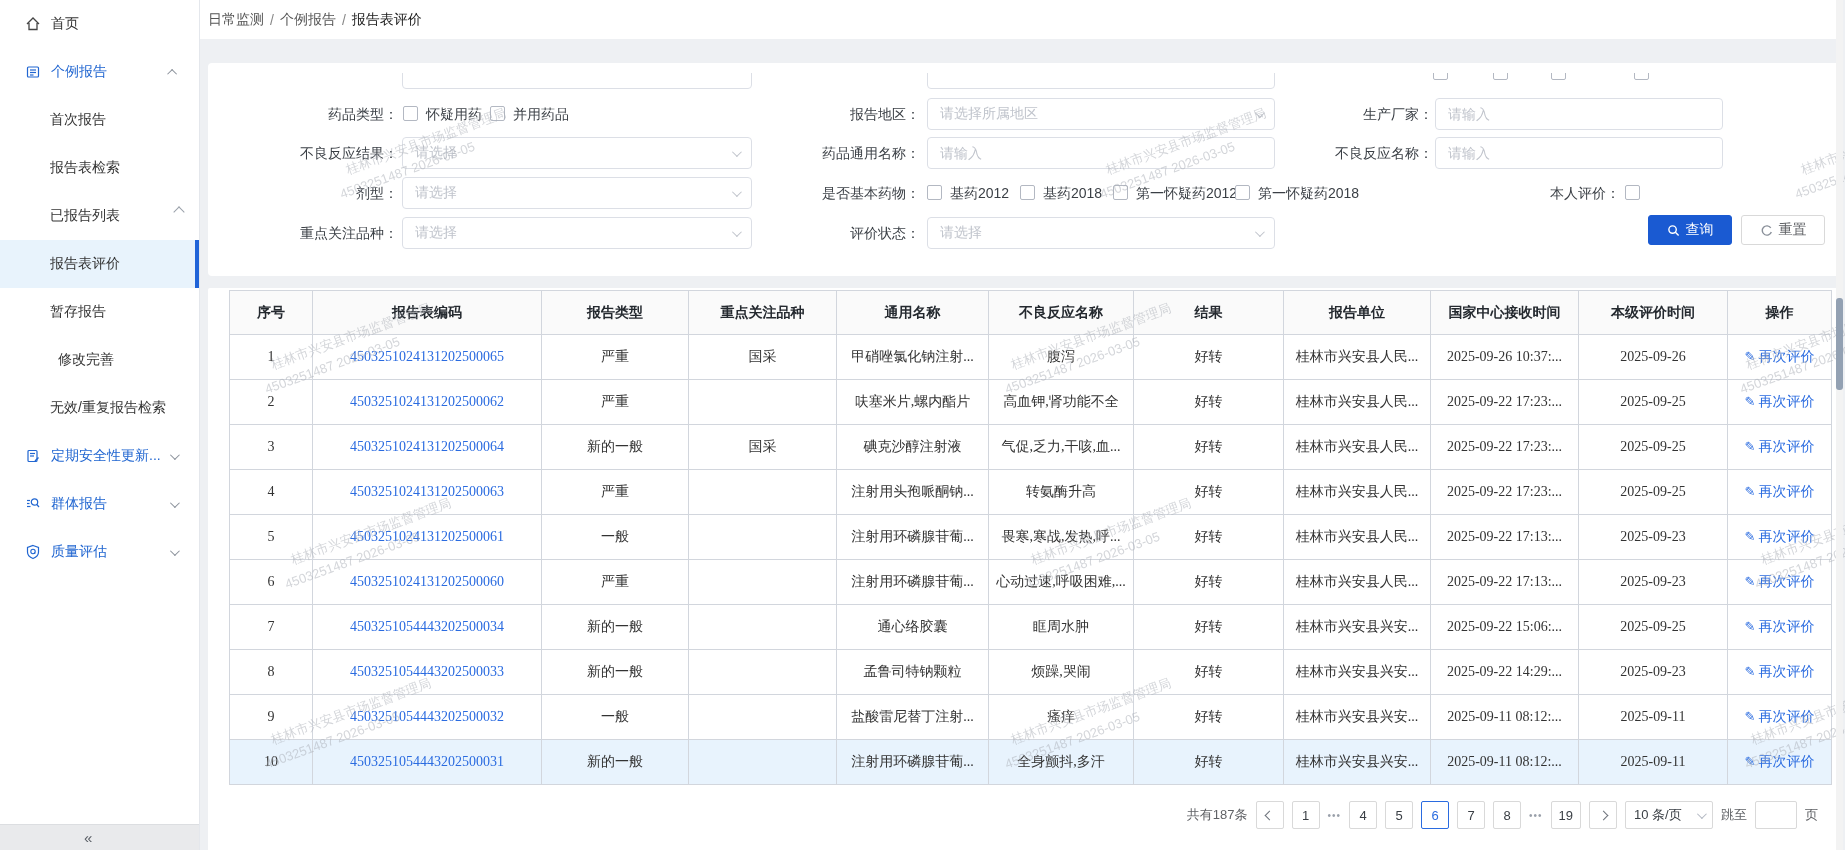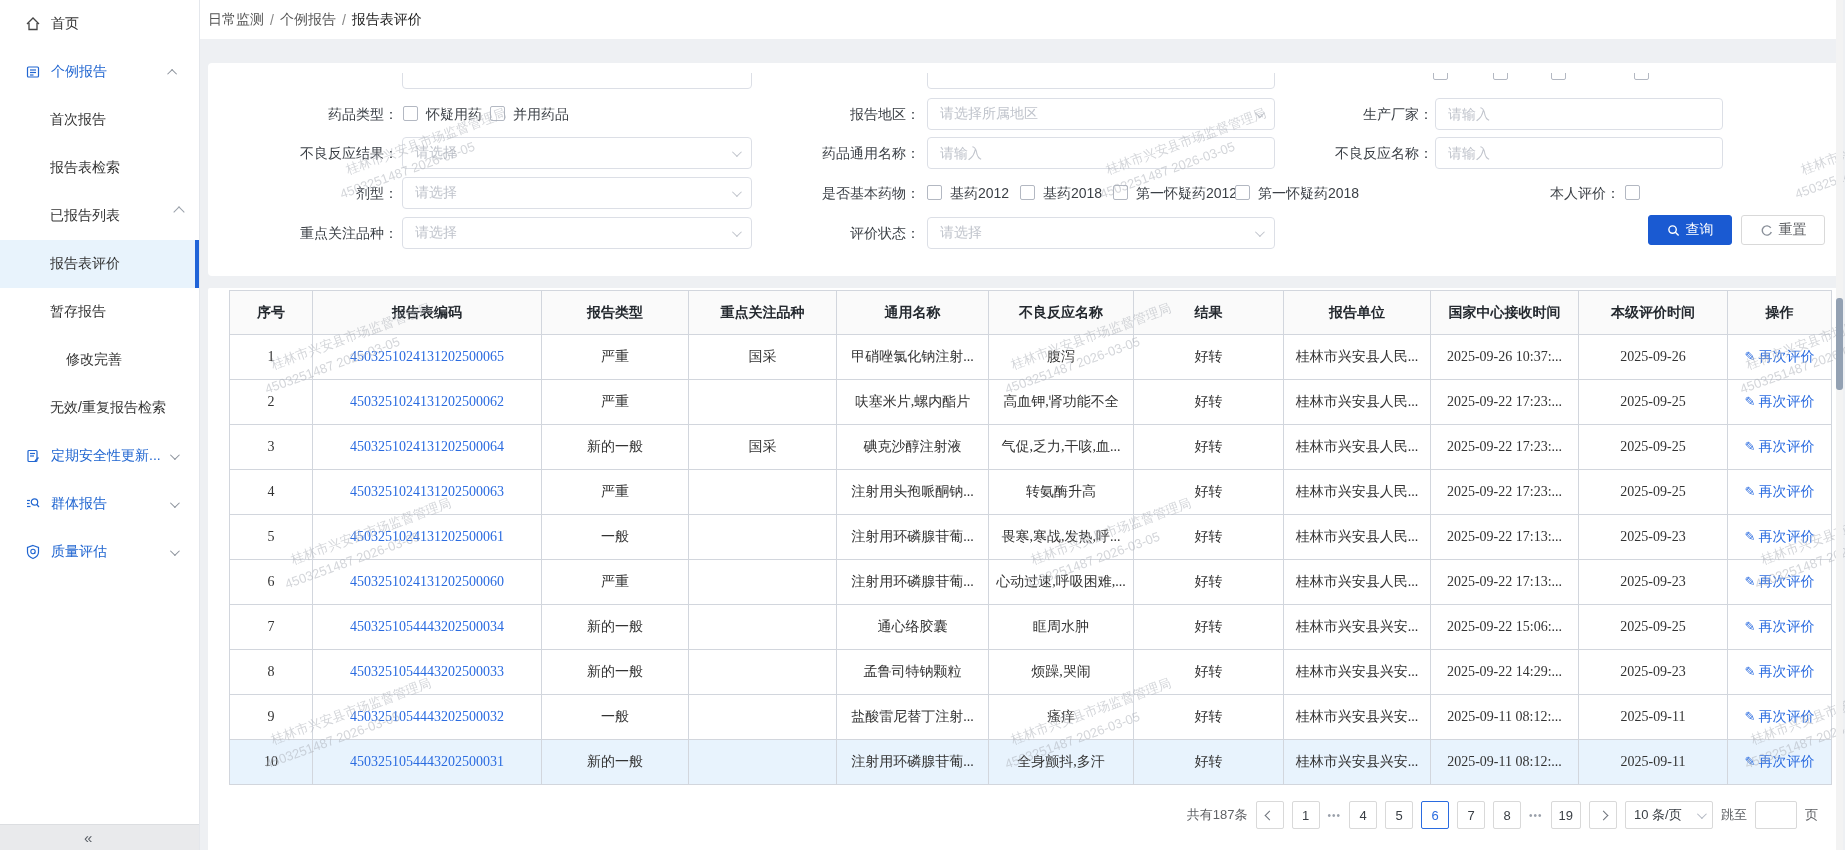--- a/index.html
+++ b/index.html
@@ -109,21 +109,21 @@
     <div class="side-item sub">
         <span class="lbl" style="margin-left:0">已报告列表</span>
       </div>
     <div class="side-item sub active">
         <span class="lbl" style="margin-left:0">报告表评价</span>
       </div>
     <div class="side-item sub">
         <span class="lbl" style="margin-left:0">暂存报告</span>
       </div>
     <div class="side-item sub">
-        <span class="lbl" style="margin-left:16px">修改完善</span>
+        <span class="lbl" style="margin-left:8px">修改完善</span>
       </div>
     <div class="side-item sub">
         <span class="lbl" style="margin-left:0">无效/重复报告检索</span>
       </div>
     <div class="side-item blue">
       <span class="icn">
         <svg width="16" height="16" viewBox="0 0 16 16">
             <rect x="3" y="2.5" width="9" height="11" rx="1" fill="none" stroke="#2166d1" stroke-width="1.2"></rect>
             <line x1="5" y1="5.5" x2="10" y2="5.5" stroke="#2166d1" stroke-width="1.2"></line>
             <line x1="5" y1="8" x2="9" y2="8" stroke="#2166d1" stroke-width="1.2"></line>

